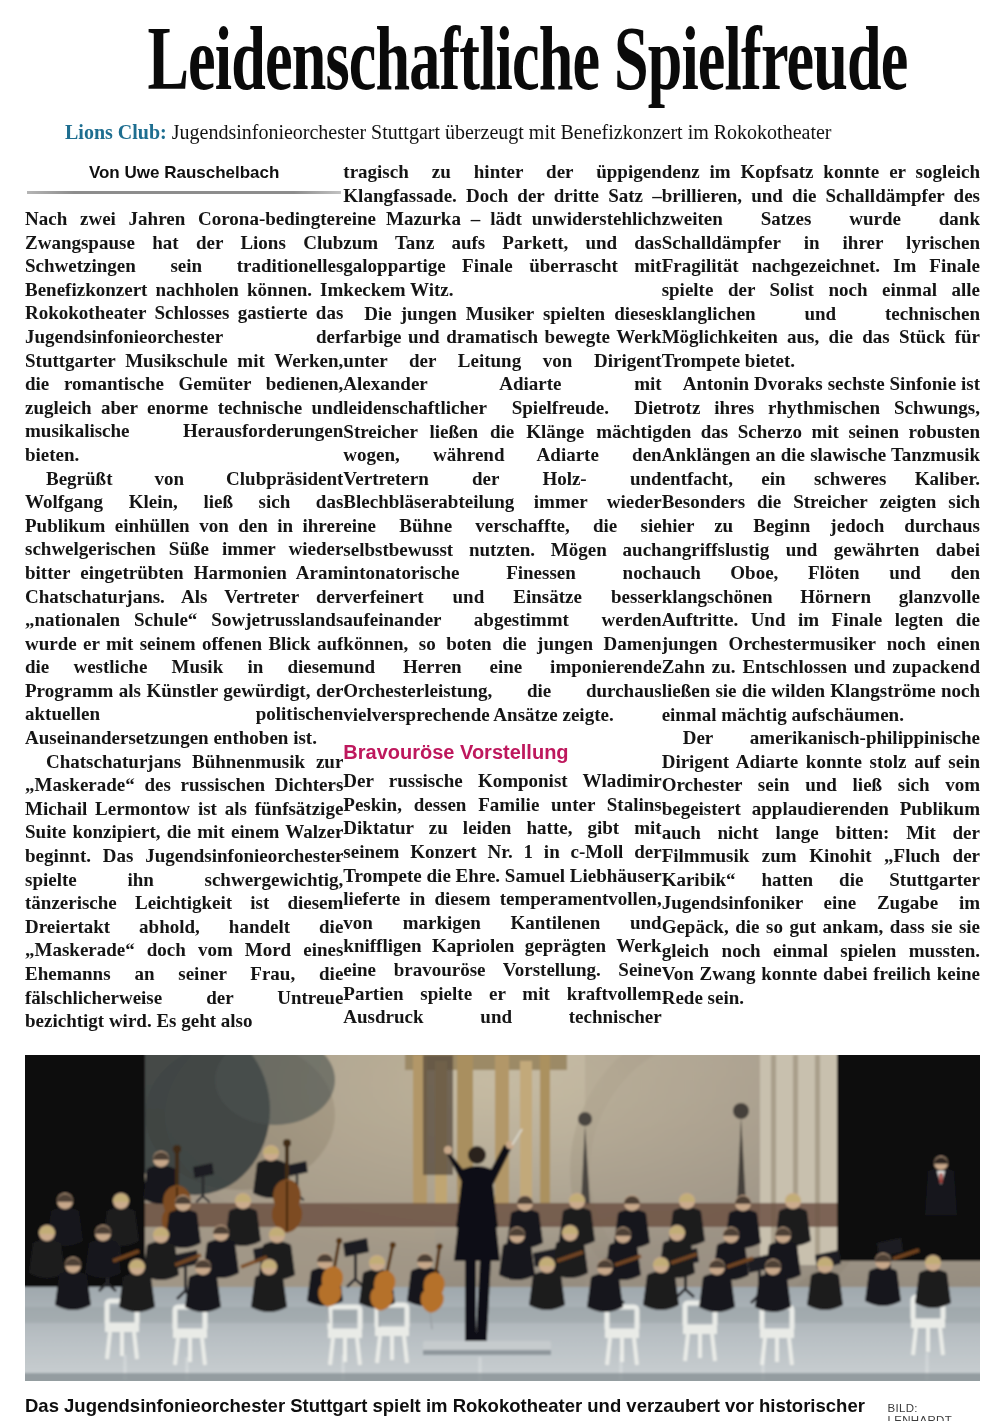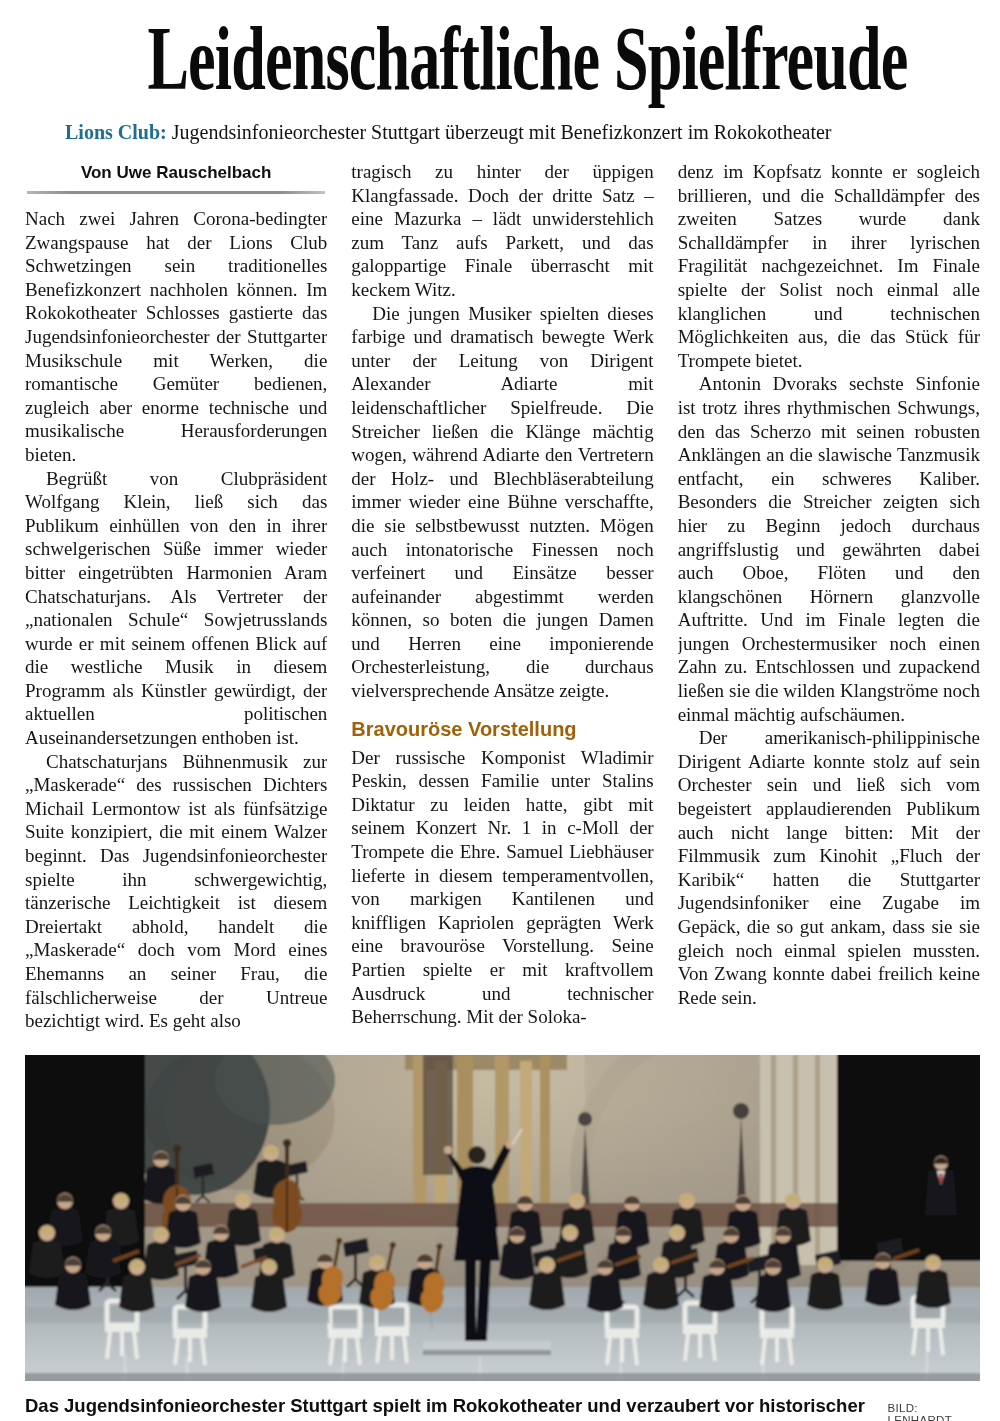--- a/index.html
+++ b/index.html
@@ -12,31 +12,31 @@
             white-space:nowrap;color:#0a0a0a;transform:scale(0.84,1.24);transform-origin:center center;
             letter-spacing:-1px;}
 
   
   .subtitle{margin:10px 0 0 0;padding-left:40px;font-family:Liberation Serif, serif;
             font-size:20px;line-height:24px;color:#111;white-space:nowrap;}
   .kicker{font-weight:bold;color:#1e6e90;}
   .subtitle-text{font-weight:bold;font-weight:500;color:#121212;}
 
   
-  .cols{margin-top:16px;display:grid;grid-template-columns:repeat(3,1fr);column-gap:24px;
+  .cols{margin-top:16px;display:grid;grid-template-columns:repeat(3,1fr);
         height:874px;overflow:hidden;}
   .col{overflow:hidden;}
   .byline{font-family:"Liberation Sans",sans-serif;font-weight:bold;font-size:17px;
           text-align:center;margin:3px 0 8px 0;color:#101010;}
   .byline-rule{height:3px;background:linear-gradient(90deg,#b5b5b5,#8d8d8d 15%,#8d8d8d 85%,#c2c2c2);
                margin:0 2px 13px 2px;}
-  .col p{margin:0;font-size:19px;line-height:23.6px;text-align:justify;color:#151515;}
+  .col p{margin:0;font-size:19px;line-height:23.6px;text-align:justify;color:#151515;font-weight:bold;}
   .col p.indent{text-indent:21px;}
   .subhead{font-family:"Liberation Sans",sans-serif;font-weight:bold;font-size:20px;
-           margin:15px 0 5px 0;color:#a16207;}
+           margin:15px 0 5px 0;color:#be185d;}
 
   
   figure{margin:21px 0 0 0;width:955px;}
   .photo-frame{width:955px;height:326px;overflow:hidden;background:#9a9183;}
   .photo-frame svg{display:block;}
   figcaption{display:flex;justify-content:space-between;align-items:baseline;margin-top:14px;}
   .caption-text{font-family:"Liberation Sans",sans-serif;font-weight:bold;font-size:18.5px;color:#0e0e0e;}
   .credit{font-family:"Liberation Sans",sans-serif;font-size:11.5px;color:#3c3c3c;letter-spacing:.3px;}
 </style>
 </head>

